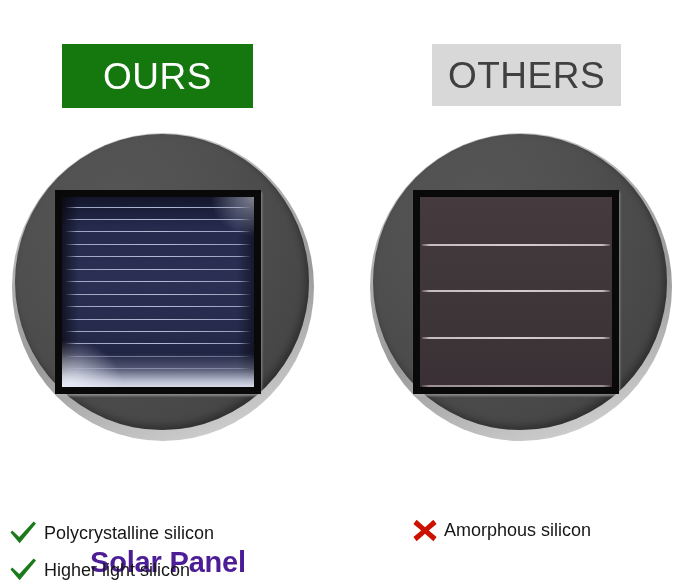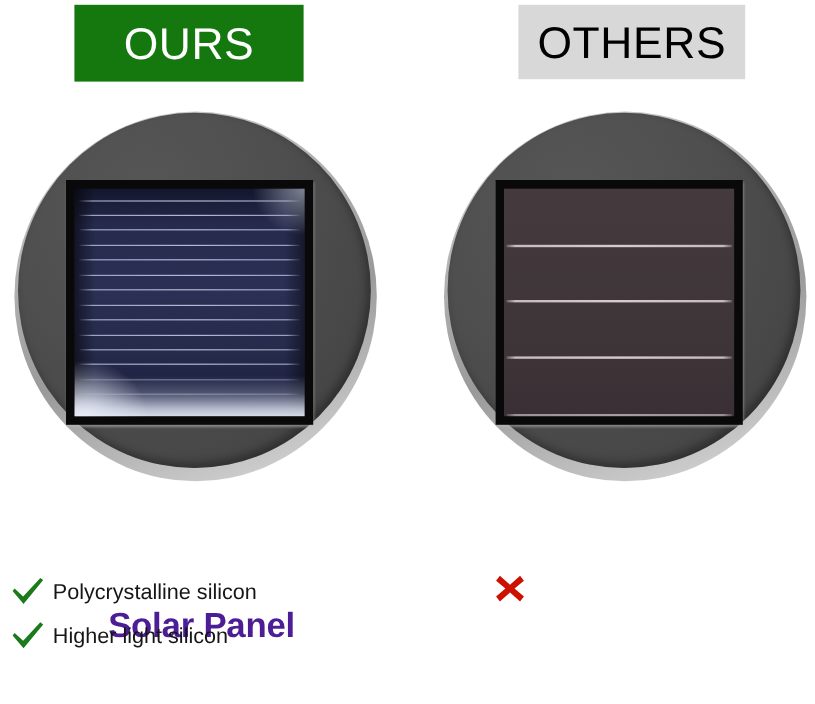--- a/index.html
+++ b/index.html
@@ -15,20 +15,21 @@
     overflow: hidden;
     font-family: "Liberation Sans", sans-serif;
     -webkit-font-smoothing: antialiased;
   }
 
   .stage {
     position: absolute;
     inset: 0;
     width: 679px;
     height: 542px;
+    margin-top: 40px;
   }
 
   
   .badge {
     position: absolute;
     display: flex;
     align-items: center;
     justify-content: center;
     font-size: 37px;
     letter-spacing: 0.5px;
@@ -42,21 +43,21 @@
     height: 64px;
     background: #15780f;
     color: #ffffff;
   }
   .badge-others {
     left: 432px;
     top: 4px;
     width: 189px;
     height: 62px;
     background: #d8d8d8;
-    color: #000000;
+    color: #404040;
   }
 
   
   .column {
     position: absolute;
     top: 88px;
     width: 320px;
     height: 320px;
   }
   .column-left  { left: 4px; }
@@ -310,16 +311,17 @@
         </svg>
         <span class="feature-text">Higher light silicon</span>
       </div>
     </div>
 
   <div class="features features-right" id="features-others">
       <div class="feature-row right-row">
         <svg class="icon" width="26" height="25" viewBox="0 0 26 25">
           <path d="M4.6 1.8 L13.0 9.3 L21.4 1.8 L24.6 6.0 L16.8 12.5 L24.6 19.0 L21.4 23.2 L13.0 15.7 L4.6 23.2 L1.4 19.0 L9.2 12.5 L1.4 6.0 Z" fill="#cc1100"></path>
         </svg>
+        <span class="feature-text">Amorphous silicon</span>
       </div>
     </div>
 
 </div>
 
 </body></html>

